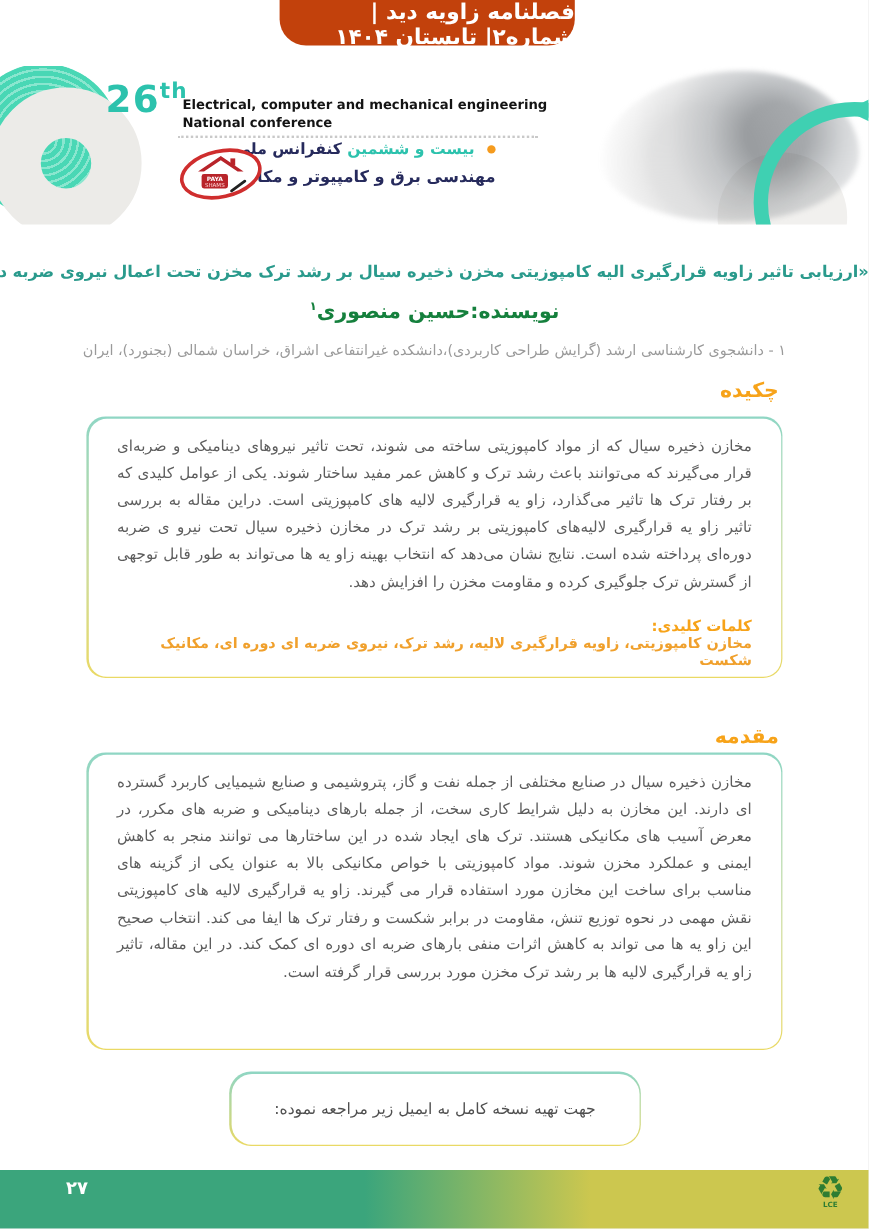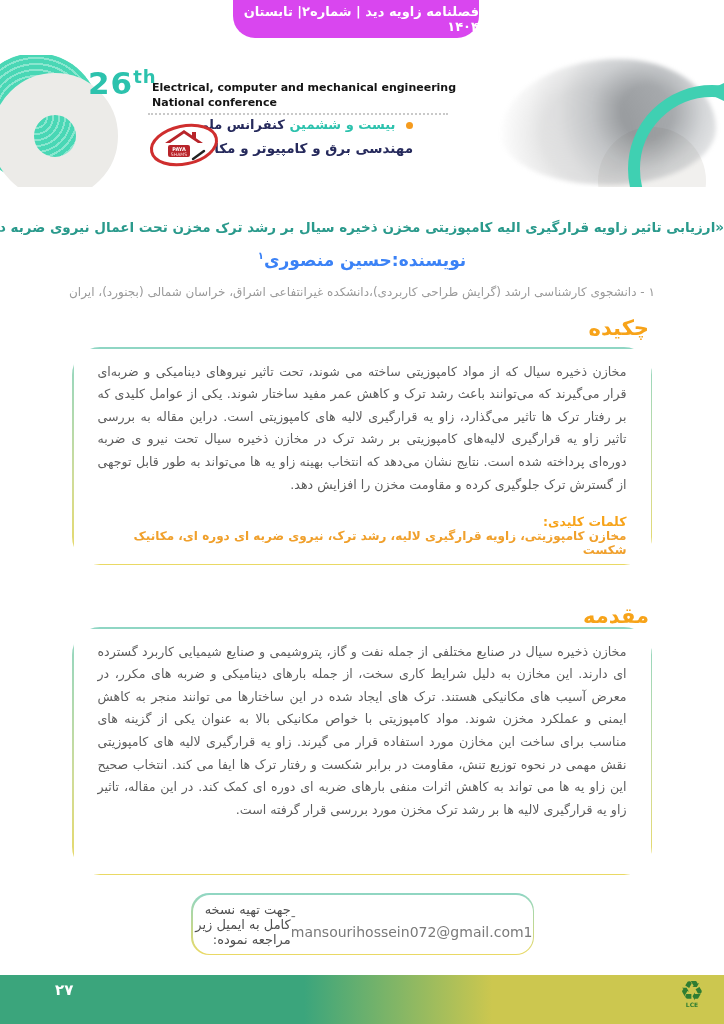--- a/index.html
+++ b/index.html
@@ -6,23 +6,23 @@
   html,body { background:#dedede; }
   body { font-family:"DejaVu Sans", sans-serif; }
   .page {
     position:relative; width:724px; height:1024px; margin:0 auto;
     background:#ffffff; overflow:hidden;
   }
 
   
   .journal-pill {
     position:absolute; left:233px; top:0; width:246px; height:38px;
-    background:#d946ef; border-radius:0 0 22px 22px;
-    display:flex; align-items:center; justify-content:center;
-    color:#fff; font-size:13px; font-weight:bold; direction:rtl;
+    background:#c2410c; border-radius:0 0 22px 22px;
+    display:flex; align-items:flex-start; justify-content:center;
+    color:#fff; font-size:18px; font-weight:bold; direction:rtl;
   }
 
   
   .banner { position:absolute; left:0; top:55px; width:724px; height:132px; overflow:hidden; }
   .teal-circles {
     position:absolute; left:-28px; top:-2px; width:128px; height:128px; border-radius:50%;
     background:repeating-radial-gradient(circle at 50% 50%, #49d7b5 0 4px, #8ae6cf 4px 6px);
   }
   .gray-ring {
     position:absolute; left:-8px; top:18px; width:126px; height:126px;
@@ -69,37 +69,37 @@
   .conf-fa2 { position:absolute; right:311px; top:85px; direction:rtl; color:#262a5c; font-size:13.5px; font-weight:bold; white-space:nowrap; }
   .paya-logo { position:absolute; left:148px; top:64px; }
 
   
   .article-title {
     position:absolute; left:0; top:219px; width:724px; text-align:center;
     direction:rtl; color:#2a9a8c; font-size:13.5px; font-weight:bold; white-space:nowrap;
   }
   .author-line {
     position:absolute; left:0; top:250px; width:724px; text-align:center;
-    direction:rtl; color:#3b82f6; font-size:17px; font-weight:bold;
+    direction:rtl; color:#15803d; font-size:17px; font-weight:bold;
   }
   .author-line sup { font-size:10px; }
   .affiliation-line {
     position:absolute; left:0; top:285px; width:724px; text-align:center;
     direction:rtl; color:#9a9a9a; font-size:12px; white-space:nowrap;
   }
 
   
   .sec-heading {
     position:absolute; right:75px; direction:rtl;
-    color:#f7a319; font-size:21px; font-weight:bold;
+    color:#f7a319; font-size:17px; font-weight:bold;
   }
   .h-abstract { top:316px; }
   .h-intro { top:604px; }
   .gbox {
-    position:absolute; left:72px; width:580px; border-radius:28px;
+    position:absolute; left:72px; width:580px; border-radius:16px;
     background:linear-gradient(180deg,#8fd6c4 0%, #cfdc9a 60%, #ead964 100%);
     padding:1.5px;
   }
   .gbox-inner {
     background:#fff; border-radius:15px; width:100%; height:100%;
     padding:12px 24px 10px; direction:rtl;
   }
   .box-abstract { top:347px; height:218px; }
   .box-intro { top:627px; height:248px; }
   .body-text {
@@ -197,21 +197,20 @@
   <div class="sec-heading h-intro">مقدمه</div>
   <div class="gbox box-intro">
     <div class="gbox-inner">
       <div class="body-text">مخازن ذخیره سیال در صنایع مختلفی از جمله نفت و گاز، پتروشیمی و صنایع شیمیایی کاربرد گسترده ای دارند. این مخازن به دلیل شرایط کاری سخت، از جمله بارهای دینامیکی و ضربه های مکرر، در معرض آسیب های مکانیکی هستند. ترک های ایجاد شده در این ساختارها می توانند منجر به کاهش ایمنی و عملکرد مخزن شوند. مواد کامپوزیتی با خواص مکانیکی بالا به عنوان یکی از گزینه های مناسب برای ساخت این مخازن مورد استفاده قرار می گیرند. زاو یه قرارگیری لالیه های کامپوزیتی نقش مهمی در نحوه توزیع تنش، مقاومت در برابر شکست و رفتار ترک ها ایفا می کند. انتخاب صحیح این زاو یه ها می تواند به کاهش اثرات منفی بارهای ضربه ای دوره ای کمک کند. در این مقاله، تاثیر زاو یه قرارگیری لالیه ها بر رشد ترک مخزن مورد بررسی قرار گرفته است.</div>
     </div>
   </div>
 
   <div class="contact-box">
     <div class="contact-inner">
       <div class="contact-note">جهت تهیه نسخه کامل به ایمیل زیر مراجعه نموده:</div>
-      <div class="contact-email">-mansourihossein072@gmail.com1</div>
     </div>
   </div>
 
   <div class="footer-bar">
     <div class="page-number">۲۷</div>
     <div class="footer-logo">
       <span class="glyph">♻</span>
       <span class="lbl">LCE</span>
     </div>
   </div>

